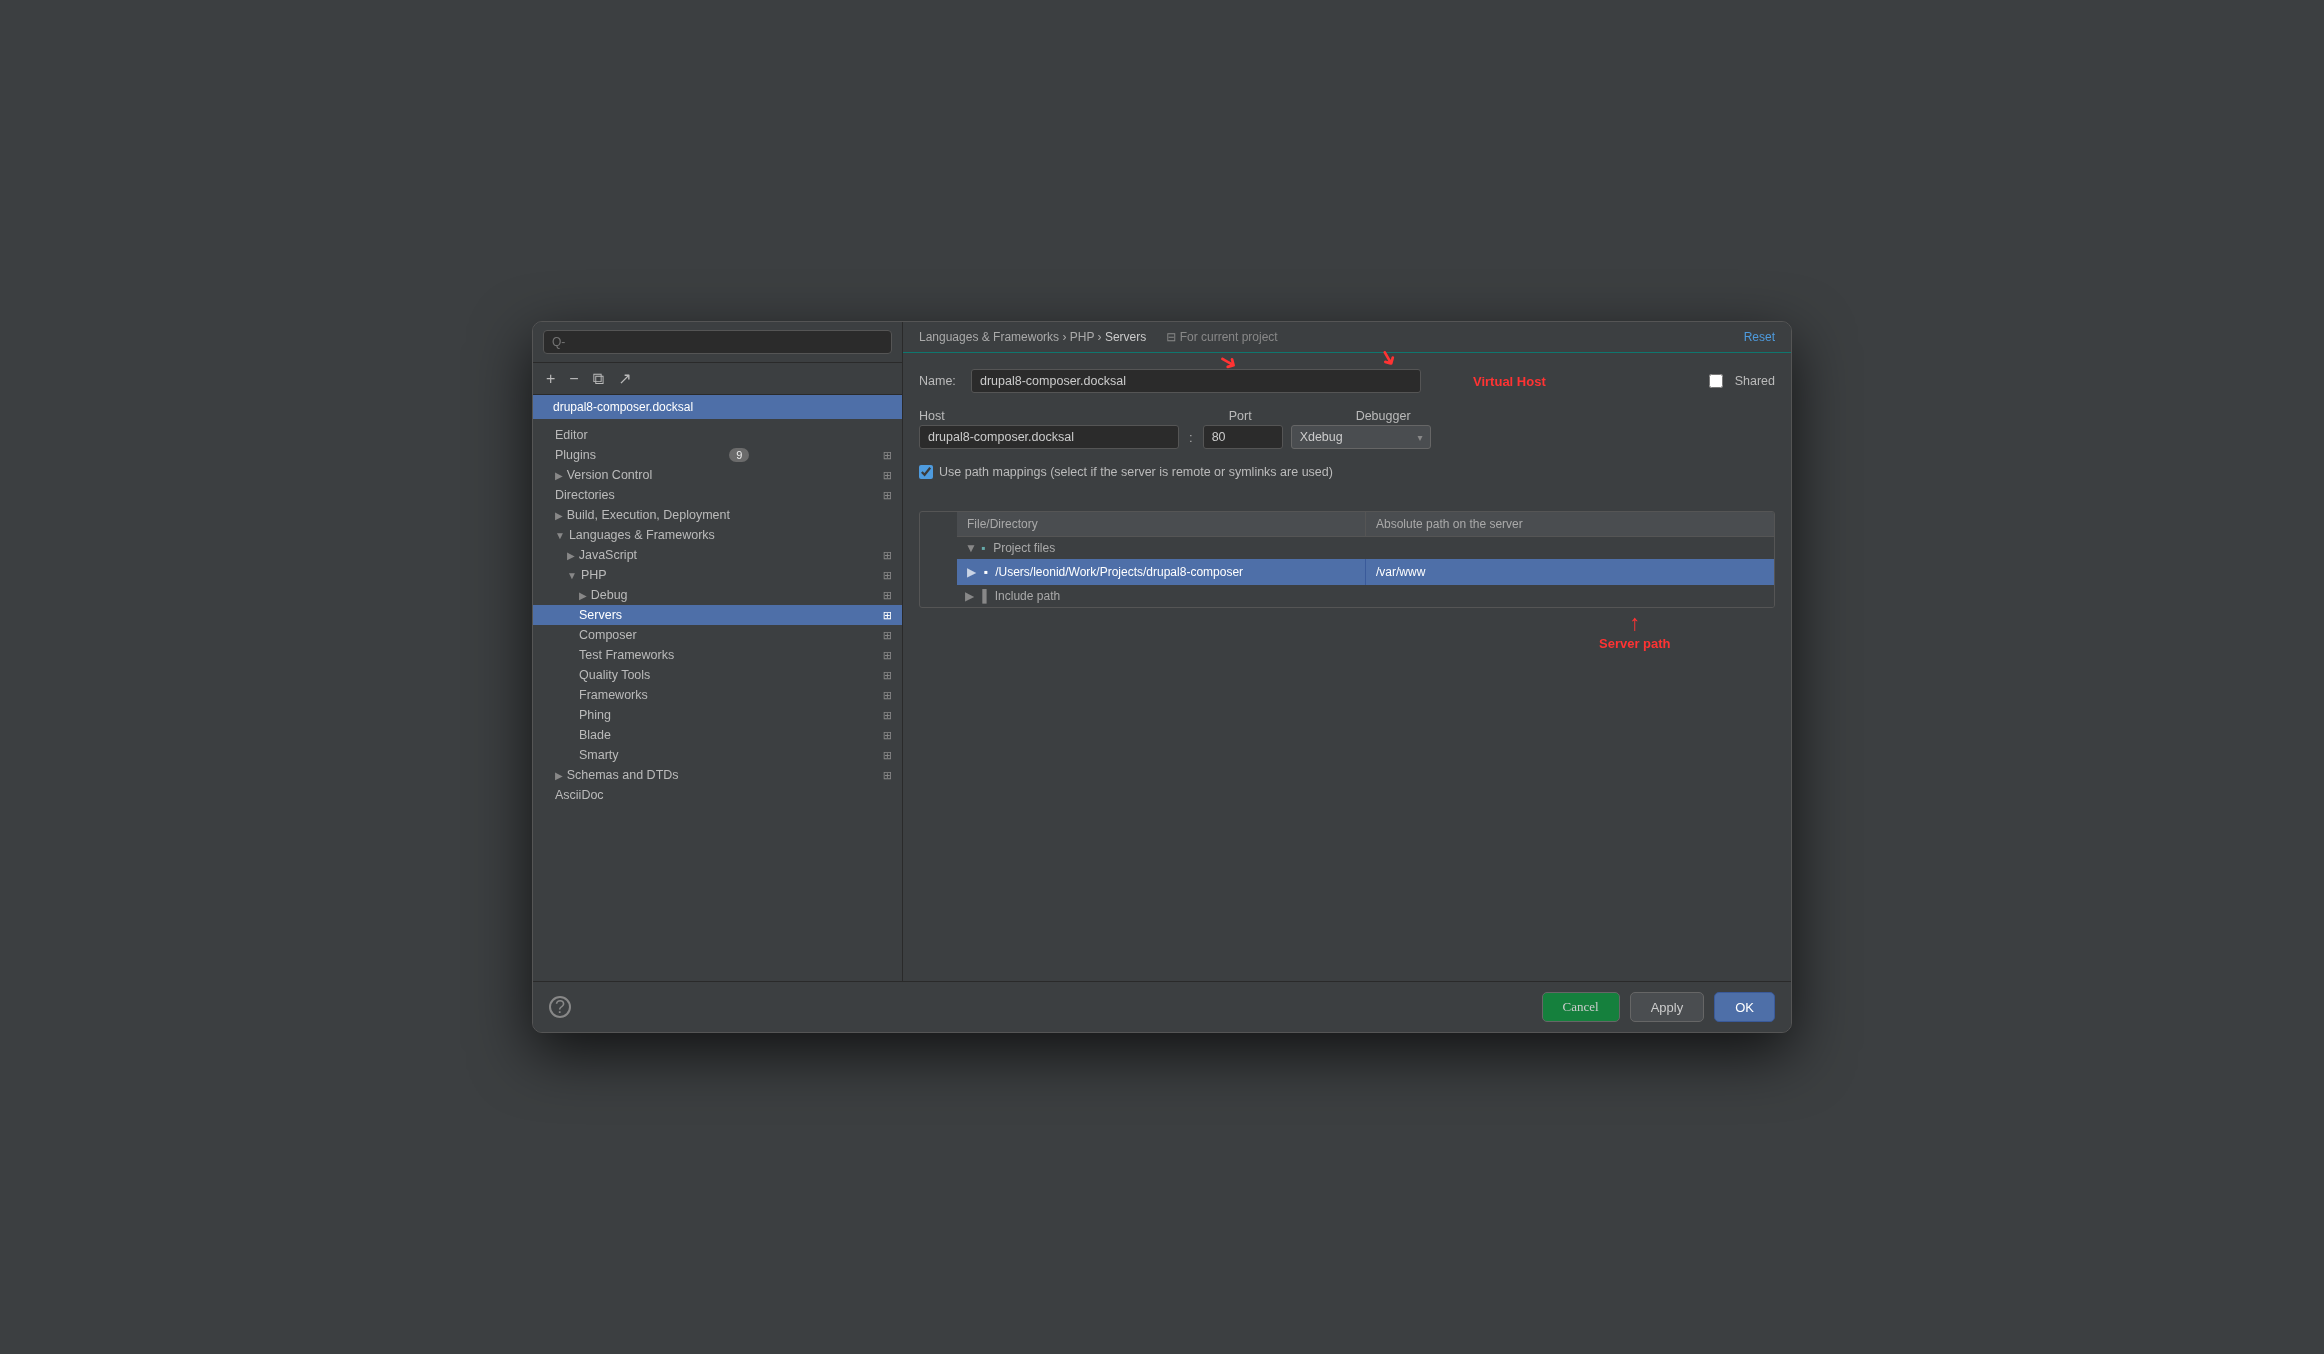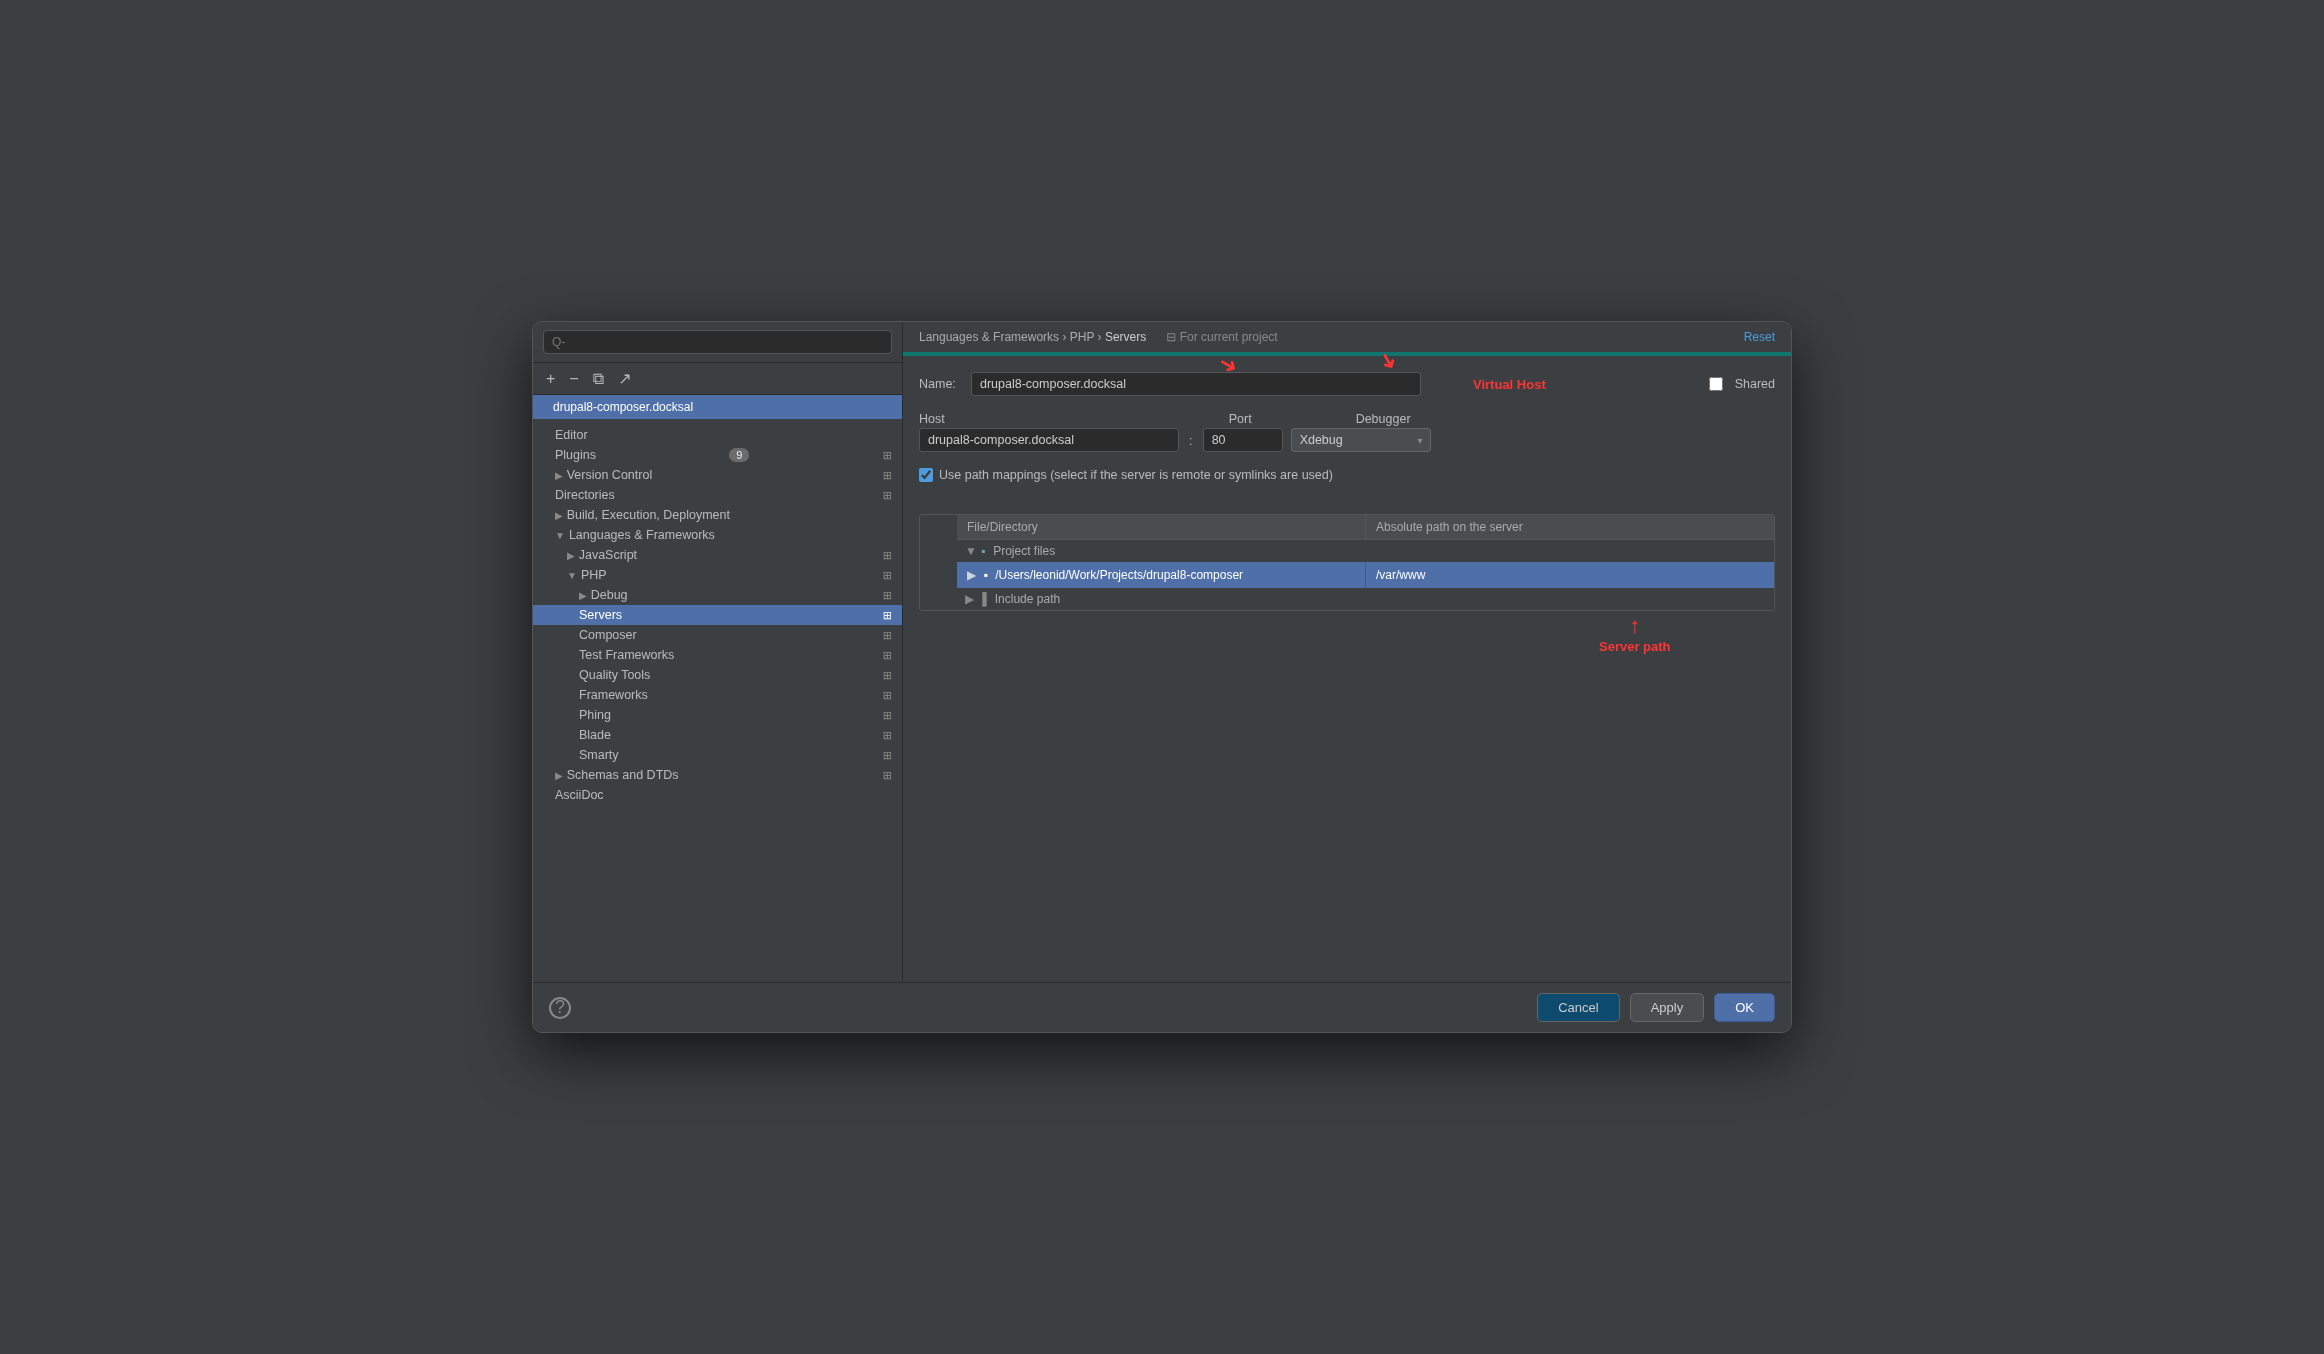--- a/index.html
+++ b/index.html
@@ -147,21 +147,21 @@
     .main-panel {
       flex: 1;
       display: flex;
       flex-direction: column;
       background: #3c3f41;
     }
     .breadcrumb {
       padding: 8px 16px;
       font-size: 12px;
       color: #888;
-      border-bottom: 4px solid #0f766e;
+      border-bottom: 1px solid #0f766e;
       display: flex;
       align-items: center;
       justify-content: space-between;
     }
     .breadcrumb-path { color: #aaa; }
     .breadcrumb-path .active { color: #cccccc; font-weight: 500; }
     .reset-link {
       color: #4e9bde;
       cursor: pointer;
       font-size: 12px;
@@ -361,22 +361,23 @@
       gap: 10px;
     }
     .btn {
       padding: 6px 20px;
       border-radius: 5px;
       font-size: 13px;
       cursor: pointer;
       border: 1px solid #666;
     }
     .btn-cancel {
-      background: #0c4a6e;
+      background: #15803d;
       color: #cccccc;
+      font-family: Liberation Serif, serif;
     }
     .btn-apply {
       background: #4a4d50;
       color: #cccccc;
     }
     .btn-ok {
       background: #4e6fa8;
       color: white;
       border-color: #3a5a9a;
     }

